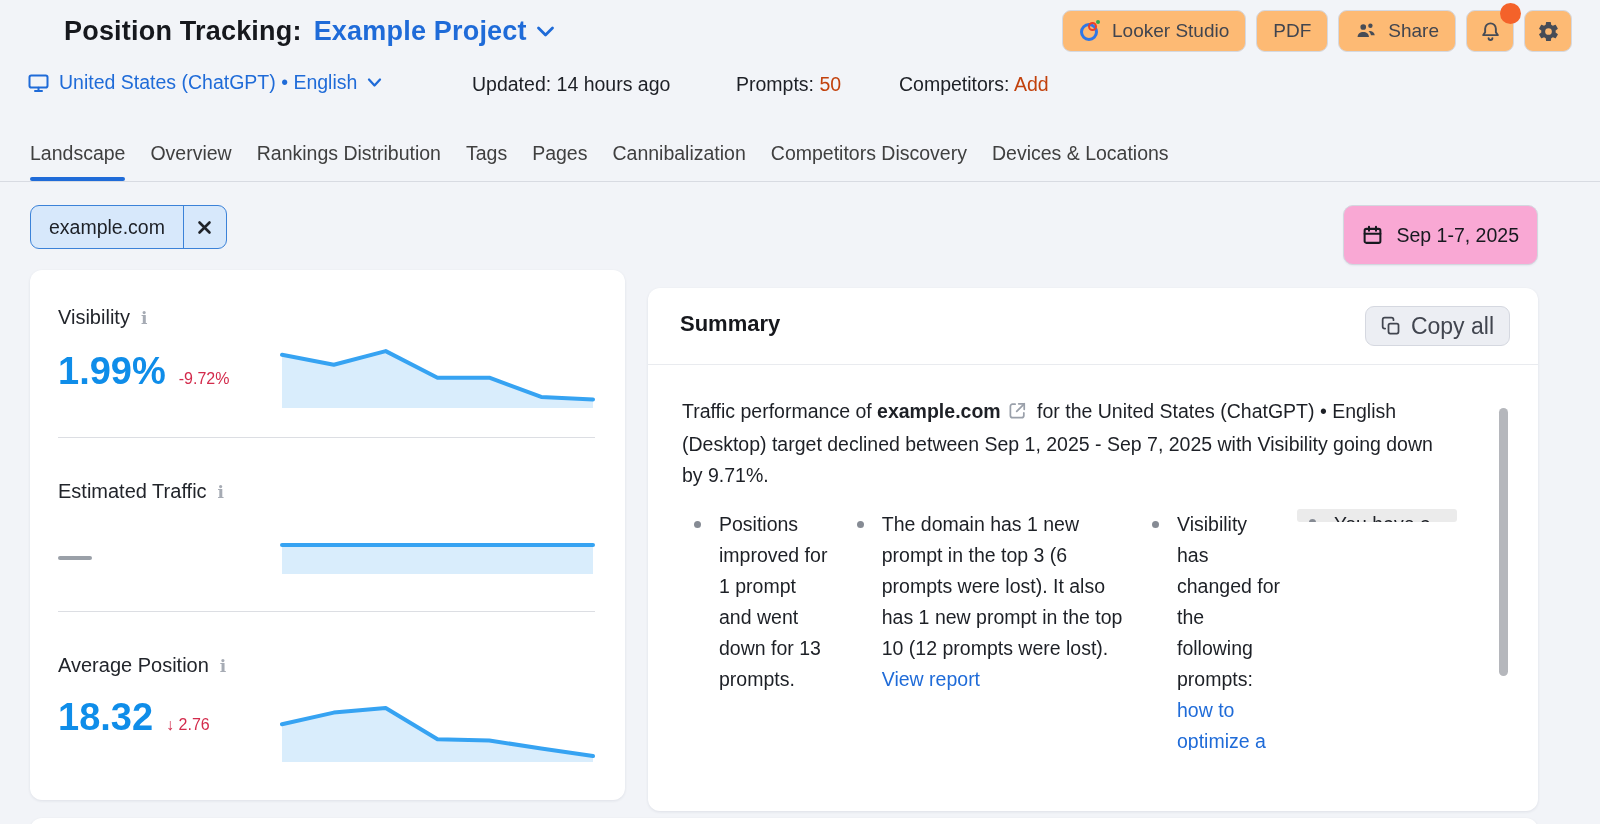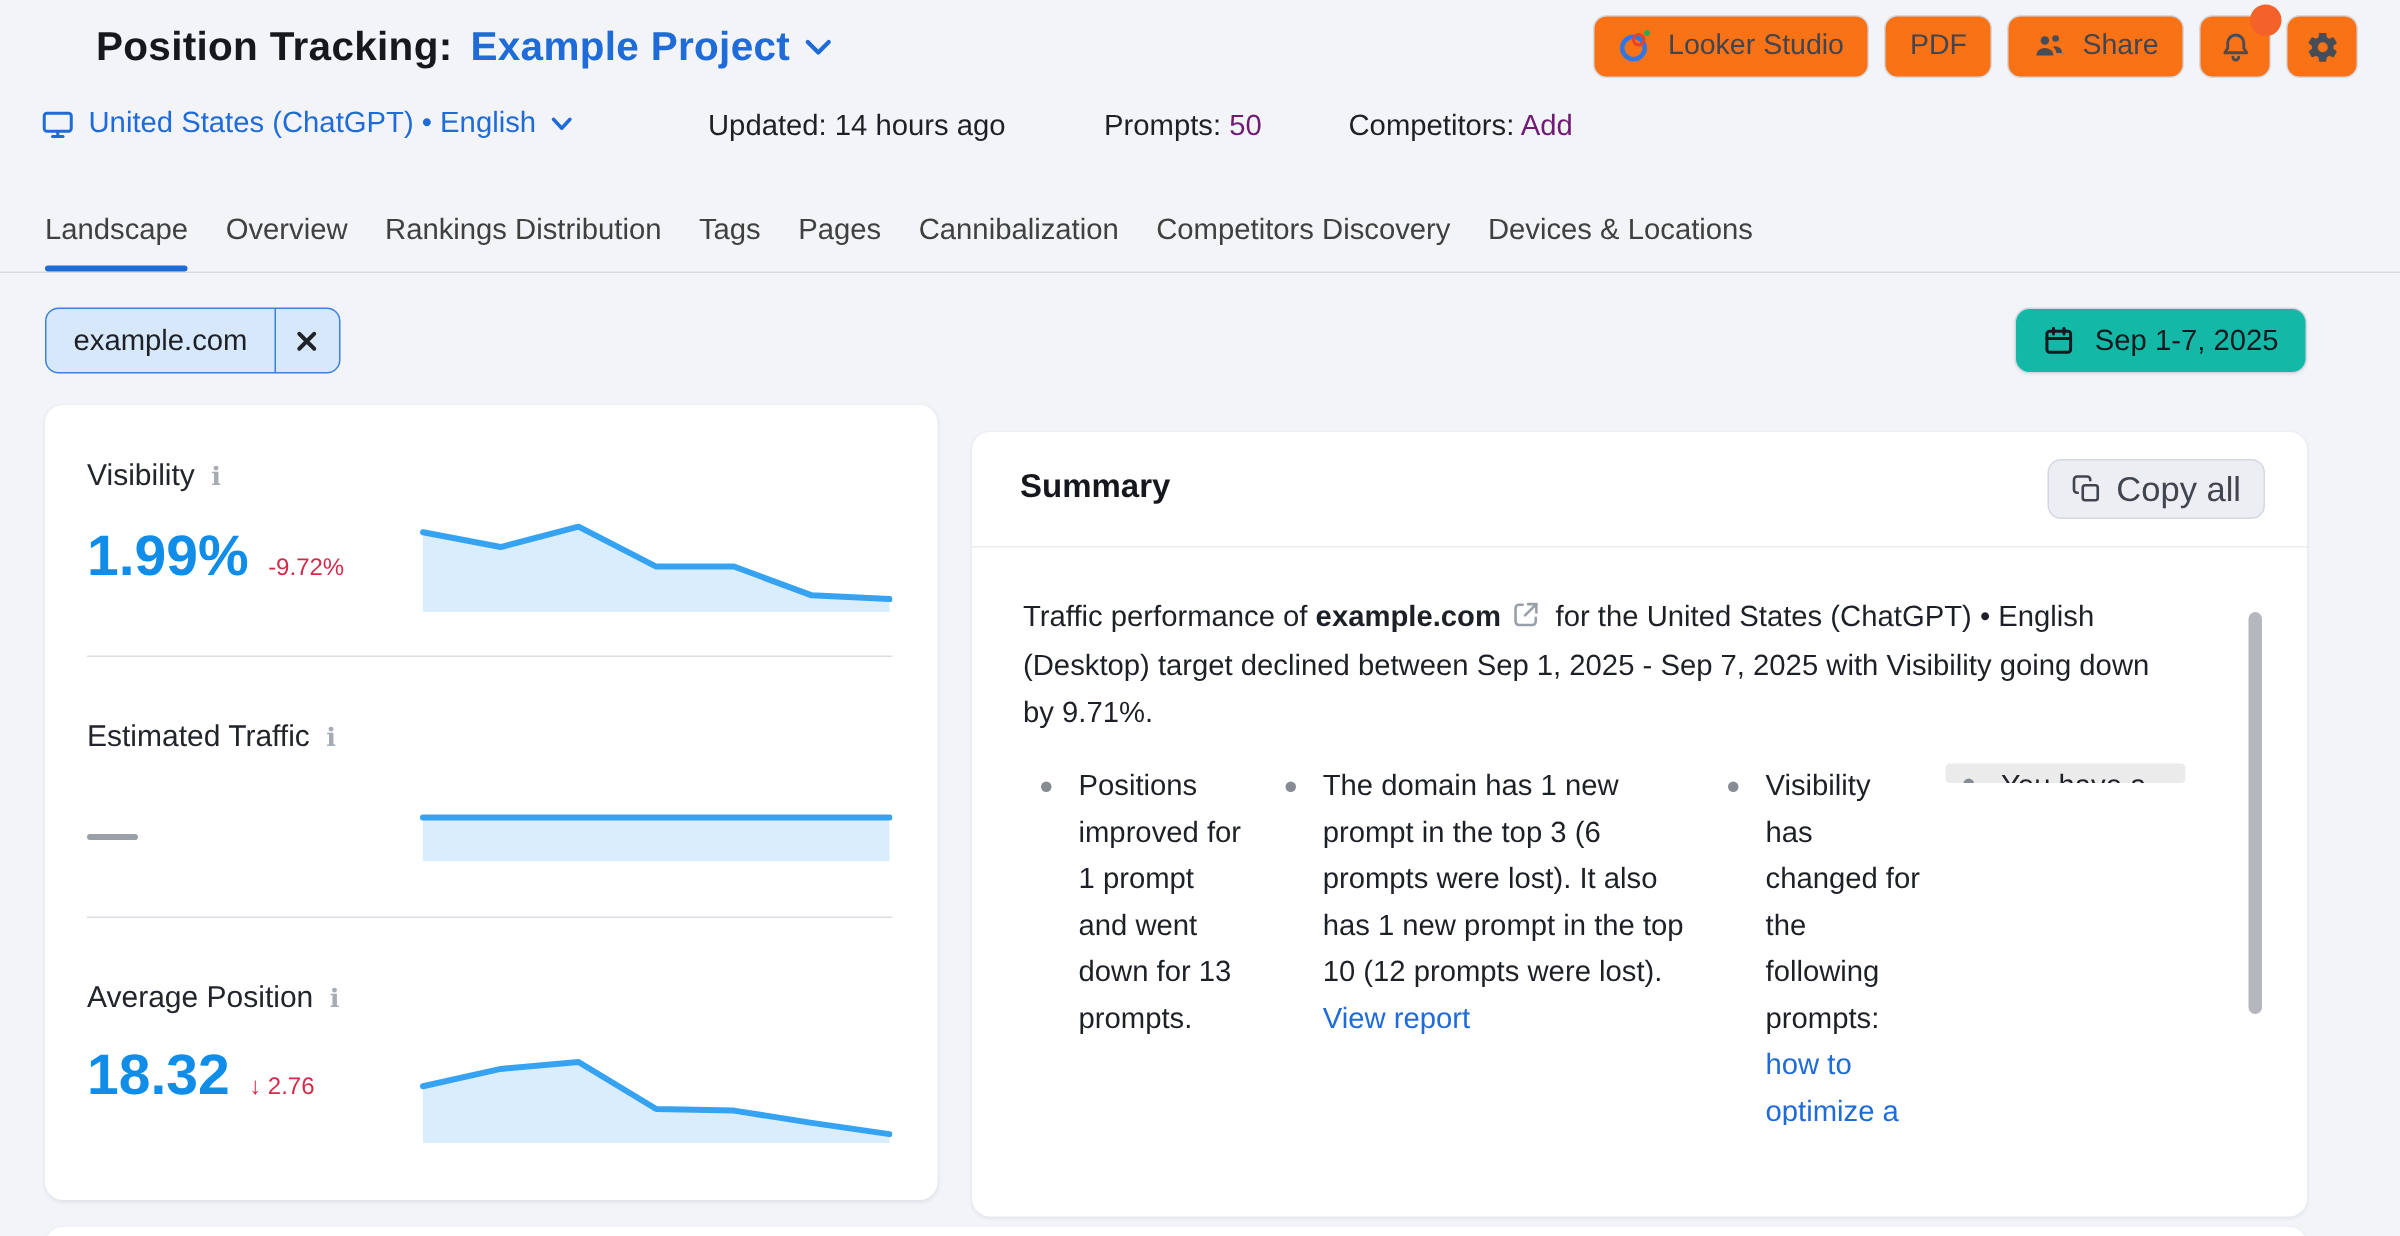--- a/index.html
+++ b/index.html
@@ -9,51 +9,51 @@
     font-family:"Liberation Sans","DejaVu Sans",sans-serif;
   }
   .page{position:relative;width:1600px;height:824px;overflow:hidden;}
 
   
   .title-row{position:absolute;top:16px;left:28px;display:flex;align-items:center;gap:12px;}
   .page-title{font-size:27px;font-weight:700;color:#16181d;letter-spacing:.2px;margin-left:36px;}
   .project-btn{display:flex;align-items:center;gap:9px;background:none;border:none;padding:0;cursor:pointer;
     font-family:inherit;font-size:27px;font-weight:700;color:#1f6bd8;letter-spacing:.2px;}
   .actions{position:absolute;top:10px;right:28px;display:flex;gap:10px;align-items:center;}
-  .hbtn{height:42px;display:inline-flex;align-items:center;gap:11px;background:#f97316;border:1px solid #d5d8e0;
+  .hbtn{height:42px;display:inline-flex;align-items:center;gap:11px;background:#fdba74;border:1px solid #d5d8e0;
     border-radius:9px;padding:0 16px;font-family:inherit;font-size:19px;color:#41454f;cursor:pointer;box-sizing:border-box;}
   .icon-btn{width:48px;justify-content:center;padding:0;position:relative;}
   .notif-dot{position:absolute;top:-8px;right:-8px;width:21px;height:21px;border-radius:50%;background:#f4622a;}
   .looker-ico{position:relative;width:22px;height:22px;display:inline-block;}
   .looker-ring{position:absolute;left:1px;bottom:1px;width:12px;height:12px;border:3.4px solid #2e77e8;border-radius:50%;}
   .looker-red{position:absolute;top:2px;right:4px;width:5px;height:5px;border:2.4px solid #e8402a;border-radius:50%;}
   .looker-green{position:absolute;top:0;right:1px;width:4px;height:4px;background:#2fa84f;border-radius:50%;}
 
   
   .meta-row{position:absolute;top:71px;left:0;width:100%;height:28px;font-size:19.5px;}
   .meta-target{position:absolute;left:28px;top:0;display:flex;align-items:center;gap:10px;color:#1f6bd8;cursor:pointer;}
   .meta-item{position:absolute;top:2px;color:#1d2026;}
   .meta-updated{left:472px;}
   .meta-prompts{left:736px;}
   .meta-competitors{left:899px;}
-  .blue-link{color:#701a75;cursor:pointer;}
+  .blue-link{color:#c2410c;cursor:pointer;}
 
   
   .tabs{position:absolute;top:142px;left:0;width:1600px;height:40px;border-bottom:1px solid #d8dbe2;
     display:flex;gap:25px;padding-left:30px;box-sizing:border-box;font-size:19.5px;color:#404040;}
   .tab{position:relative;padding-bottom:15px;white-space:nowrap;cursor:pointer;}
   .tab.active::after{content:"";position:absolute;left:0;right:0;bottom:0;height:4px;border-radius:3px;background:#1f6bd8;}
 
   
   .chip{position:absolute;top:205px;left:30px;height:44px;display:flex;align-items:stretch;
     background:#d7e8fb;border:1.5px solid #3b82d8;border-radius:9px;overflow:hidden;box-sizing:border-box;}
   .chip-label{display:flex;align-items:center;padding:0 18px;font-size:19.5px;color:#1d2026;border-right:1.5px solid #3b82d8;}
   .chip-x{width:42px;display:flex;align-items:center;justify-content:center;cursor:pointer;background:none;border:none;}
-  .date-btn{position:absolute;top:205px;right:62px;height:44px;display:flex;align-items:center;gap:13px;
-    background:#14b8a6;border:1px solid #d3d7df;border-radius:10px;padding:0 18px;cursor:pointer;
+  .date-btn{position:absolute;top:205px;right:62px;height:60px;display:flex;align-items:center;gap:13px;
+    background:#f9a8d4;border:1px solid #d3d7df;border-radius:10px;padding:0 18px;cursor:pointer;
     font-family:inherit;font-size:19.5px;color:#16191f;box-shadow:0 1px 2px rgba(25,39,80,.06);}
 
   
   .card{position:absolute;background:#fff;border-radius:12px;box-shadow:0 1px 3px rgba(24,34,64,.09);}
   .metrics-card{left:30px;top:270px;width:595px;height:530px;}
   .summary-card{left:648px;top:288px;width:890px;height:523px;}
 
   
   .m-label{position:absolute;left:28px;display:flex;align-items:flex-start;gap:11px;font-size:20px;color:#22252b;}
   .info-i{font-family:"DejaVu Serif",serif;font-weight:700;font-size:17px;line-height:1;color:#a6abb4;padding-top:4px;cursor:pointer;}

